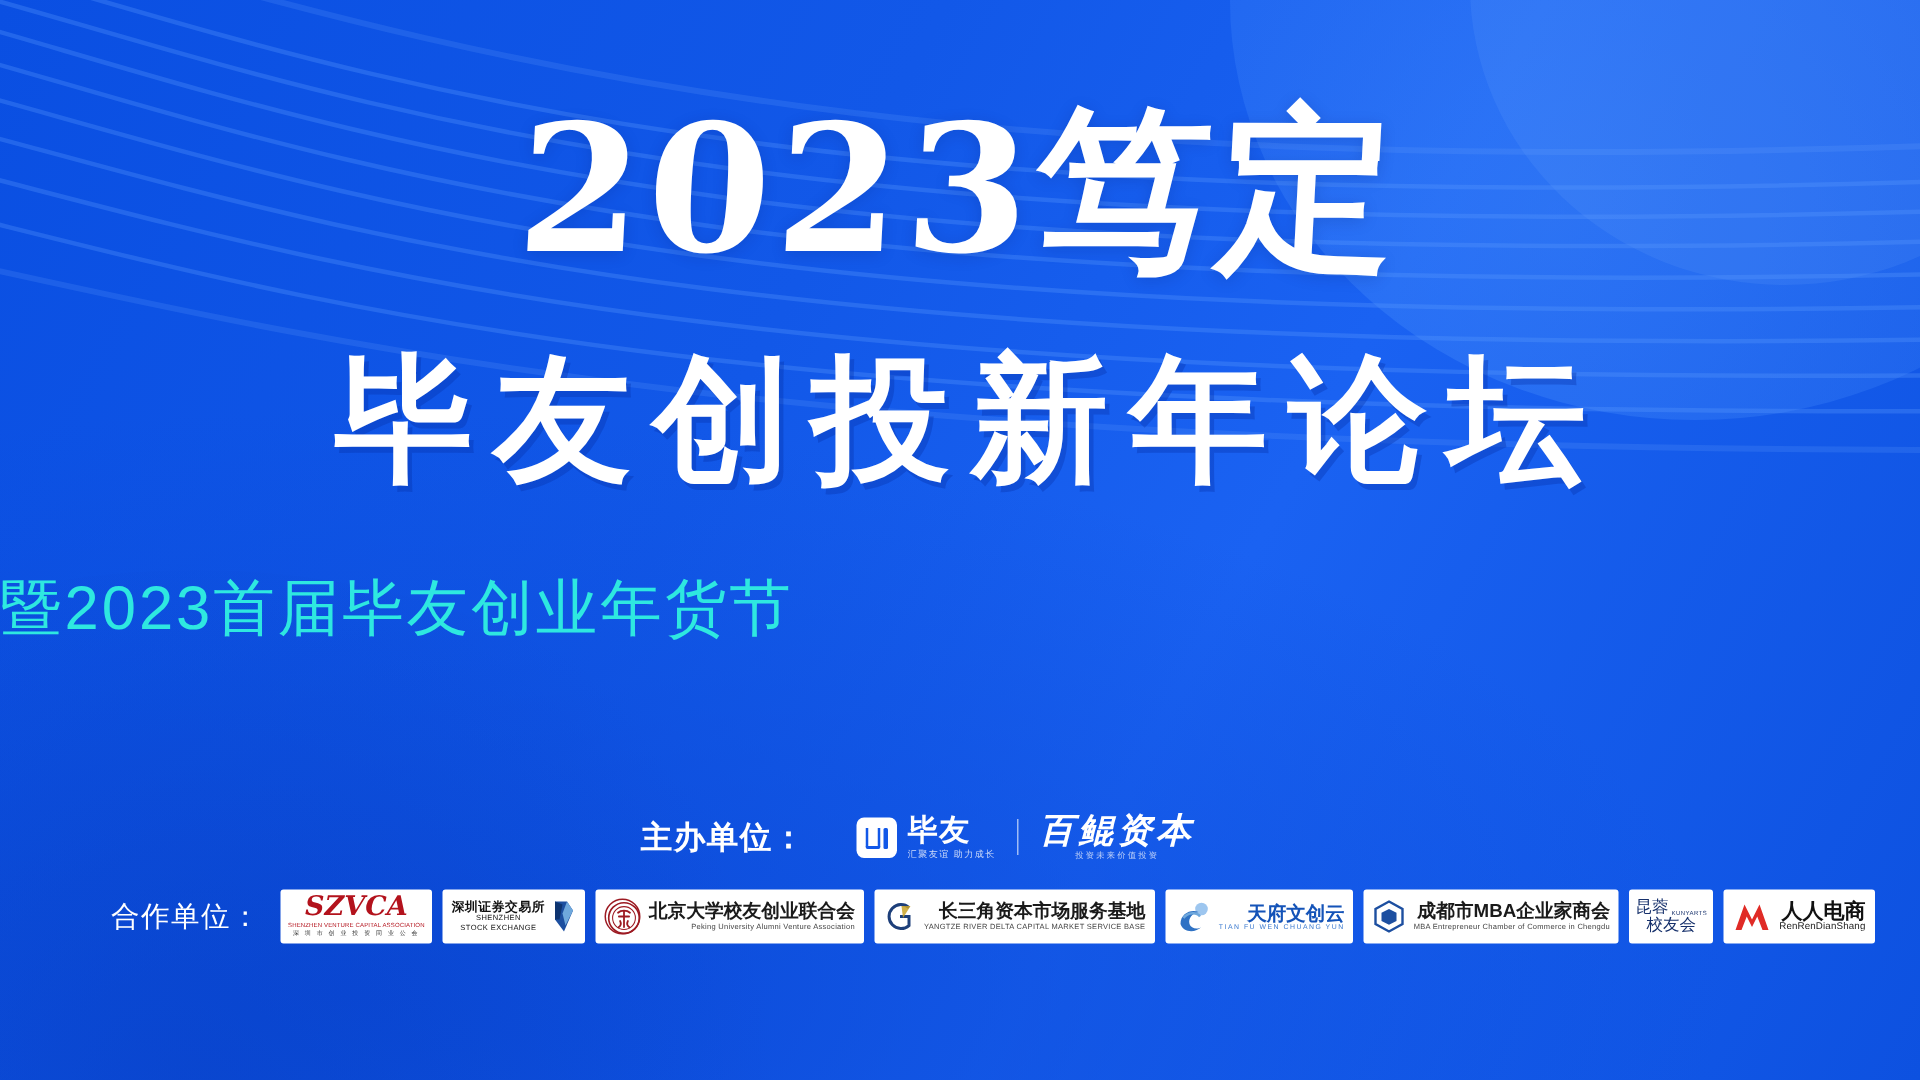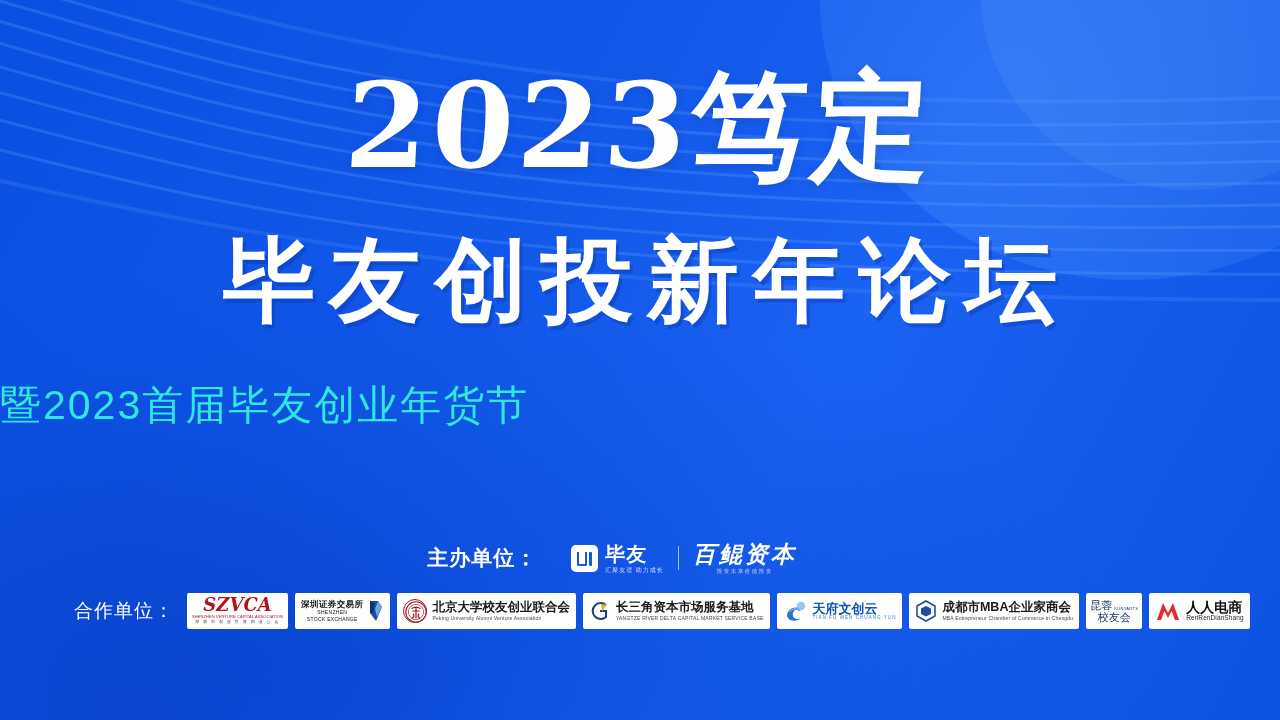--- a/index.html
+++ b/index.html
@@ -203,21 +203,21 @@
     line-height:1.1;
     white-space:nowrap;
   }
   .logo-en{
     color:#444;
     font-size:5px;
     letter-spacing:.2px;
     line-height:1.1;
     white-space:nowrap;
   }
-  .logo-stack{ display:flex; flex-direction:column; justify-content:center; gap:1px; }
+  .logo-stack{ display:flex; flex-direction:column; justify-content:center; gap:1px;text-align:right; }
 
   
   .szvca{ flex-direction:column; gap:1px; padding:3px 5px; }
   .szvca-word{
     color:#b3121c;
     font-family:"DejaVu Serif","Liberation Serif",serif;
     font-style:italic;
     font-weight:700;
     font-size:18px;
     letter-spacing:0px;

